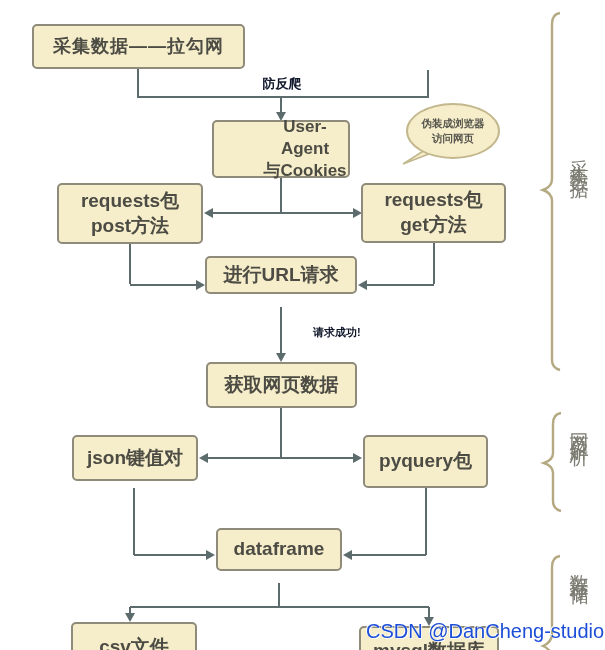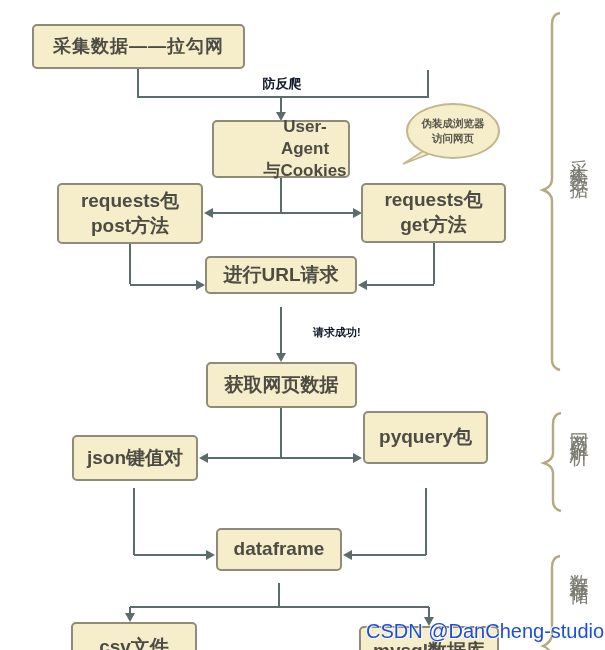--- a/index.html
+++ b/index.html
@@ -93,21 +93,21 @@
   <div class="node top" style="left:32px;top:24px;width:213px;height:45px">采集数据——拉勾网</div>
   <div class="node ua" style="left:212px;top:120px;width:138px;height:58px">User-Agent
 与Cookies</div>
   <div class="node" style="left:57px;top:183px;width:146px;height:61px">requests包
 post方法</div>
   <div class="node" style="left:361px;top:183px;width:145px;height:60px">requests包
 get方法</div>
   <div class="node" style="left:205px;top:256px;width:152px;height:38px">进行URL请求</div>
   <div class="node" style="left:206px;top:362px;width:151px;height:46px">获取网页数据</div>
   <div class="node" style="left:72px;top:435px;width:126px;height:46px">json键值对</div>
-  <div class="node" style="left:363px;top:411px;width:125px;height:53px">pyquery包</div>
+  <div class="node" style="left:363px;top:435px;width:125px;height:53px">pyquery包</div>
   <div class="node" style="left:216px;top:528px;width:126px;height:43px">dataframe</div>
   <div class="node" style="left:71px;top:622px;width:126px;height:50px">csv文件</div>
   <div class="node" style="left:359px;top:626px;width:140px;height:50px">mysql数据库</div>
 
   <div class="bubble">伪装成浏览器
 访问网页</div>
 
   <div class="edge-label" id="label-anti">防反爬</div>
   <div class="edge-label" id="label-success">请求成功!</div>
 

